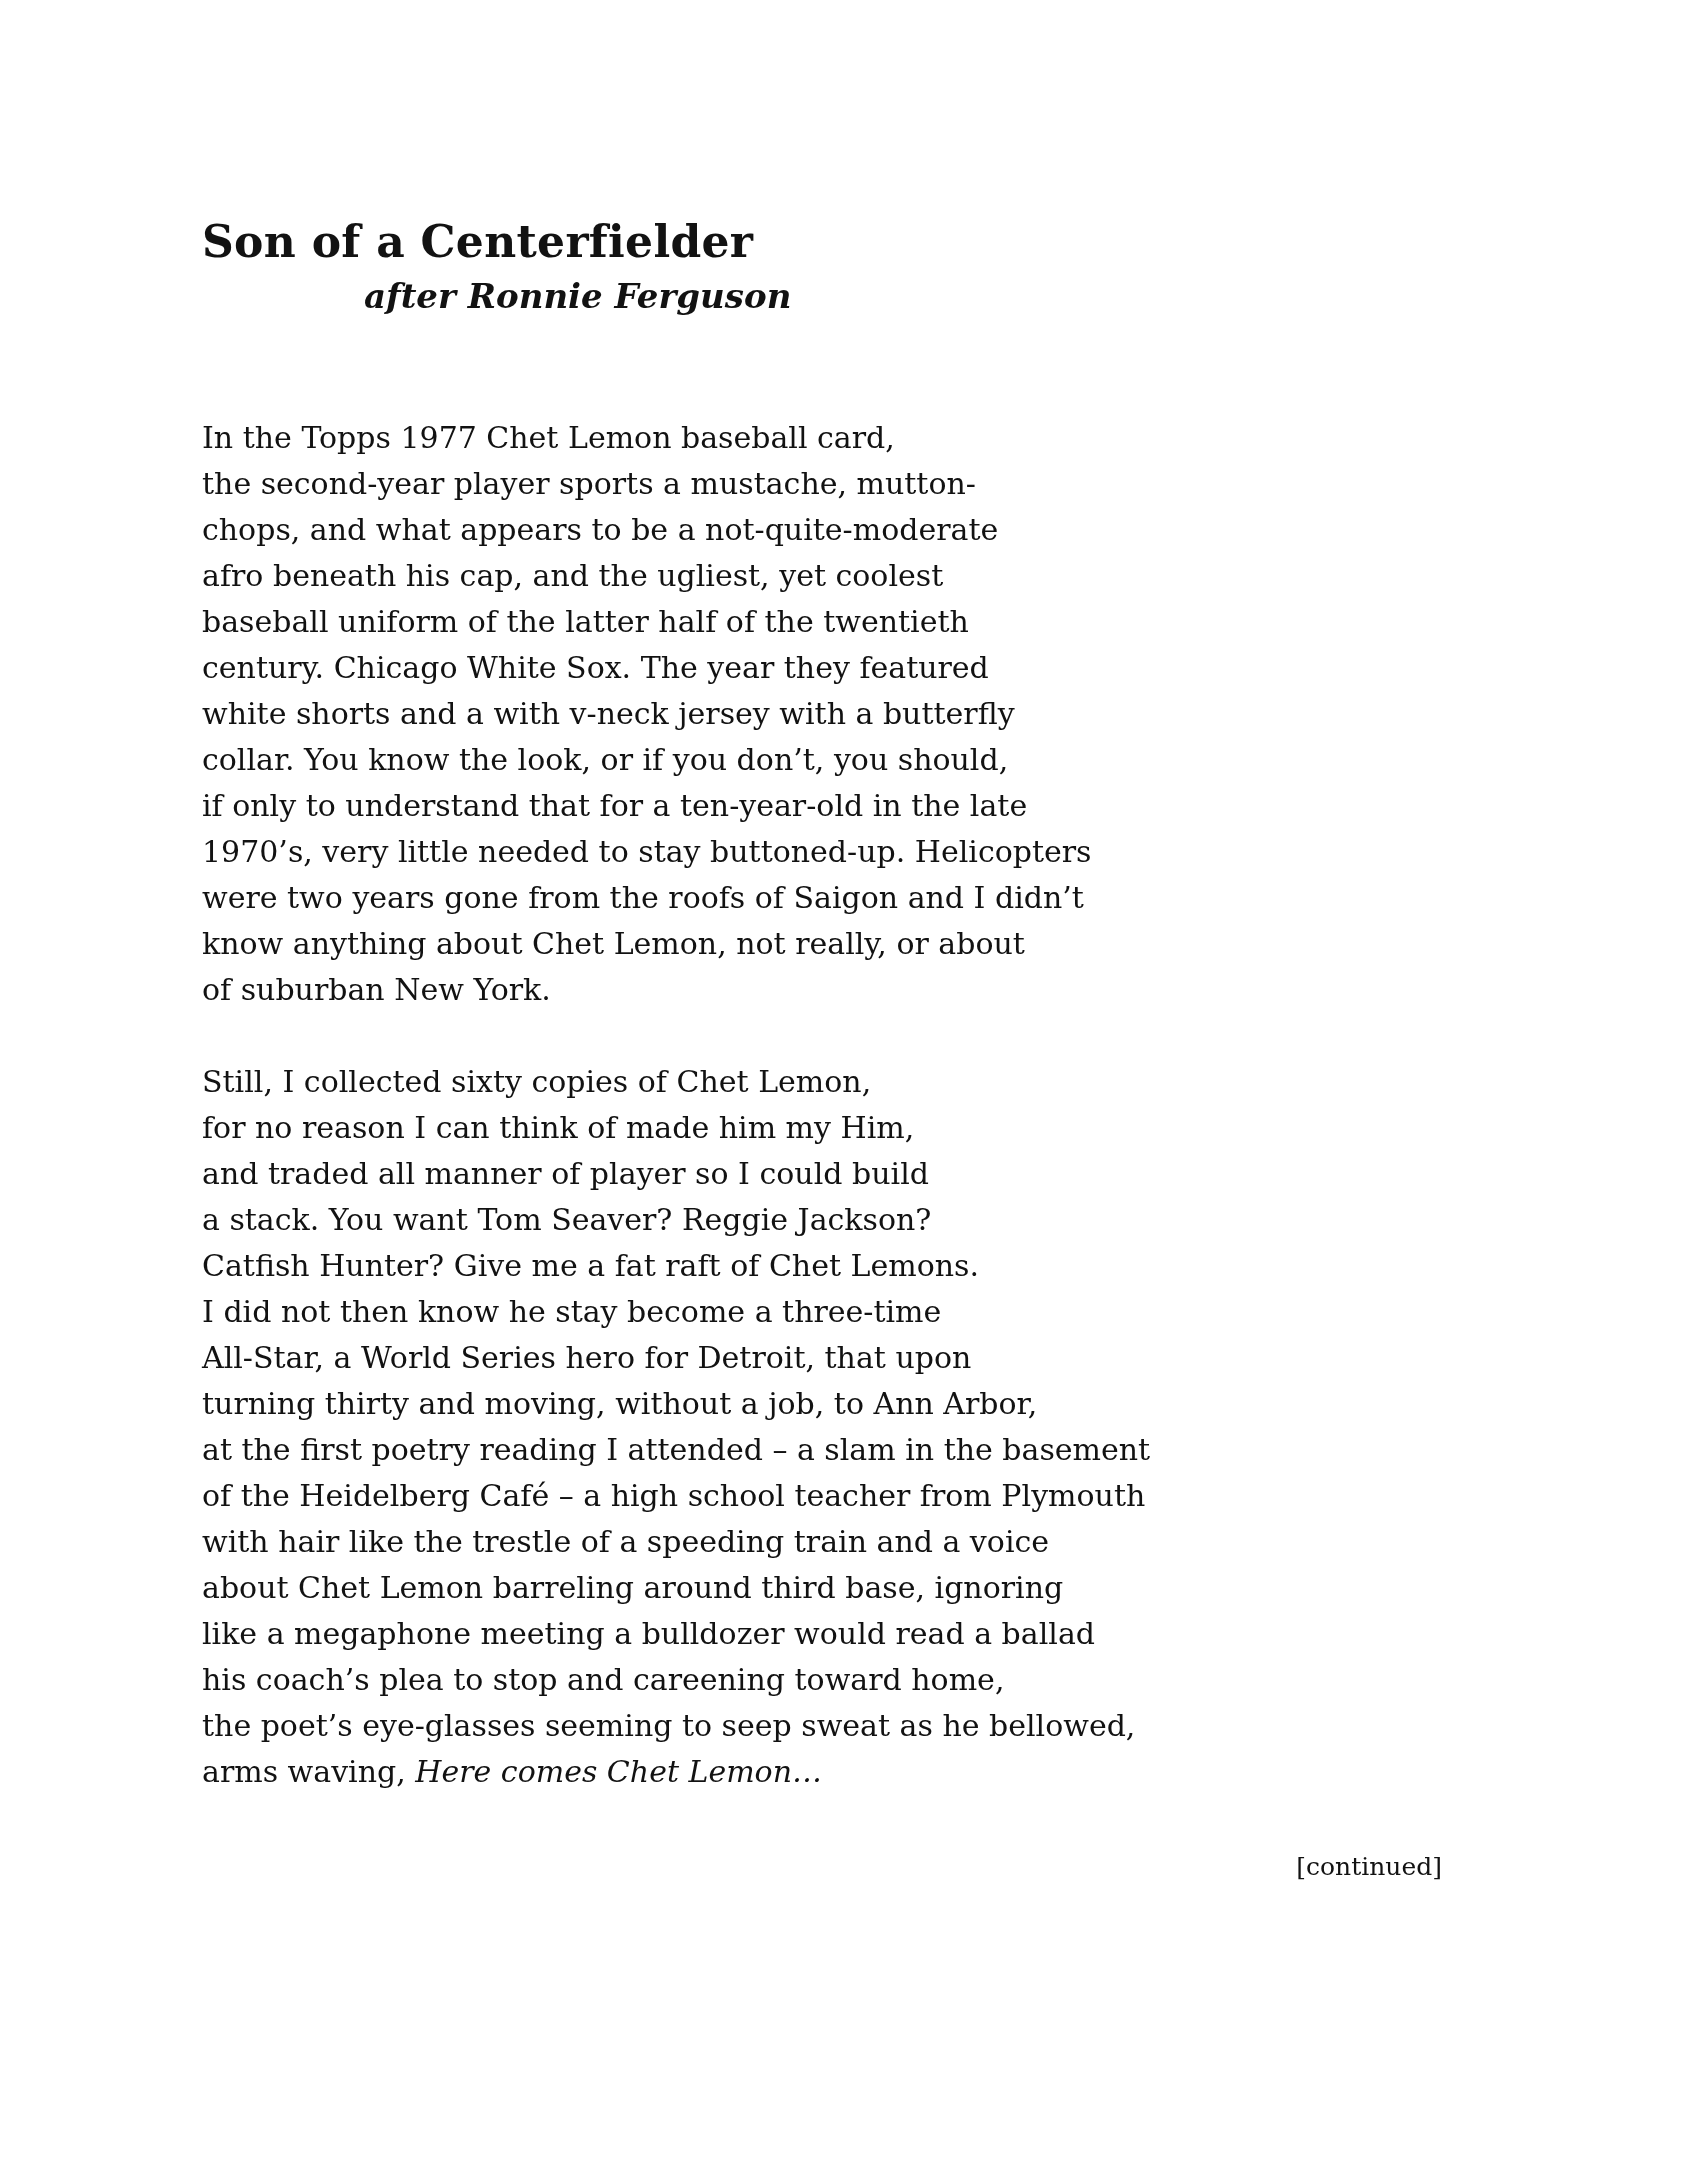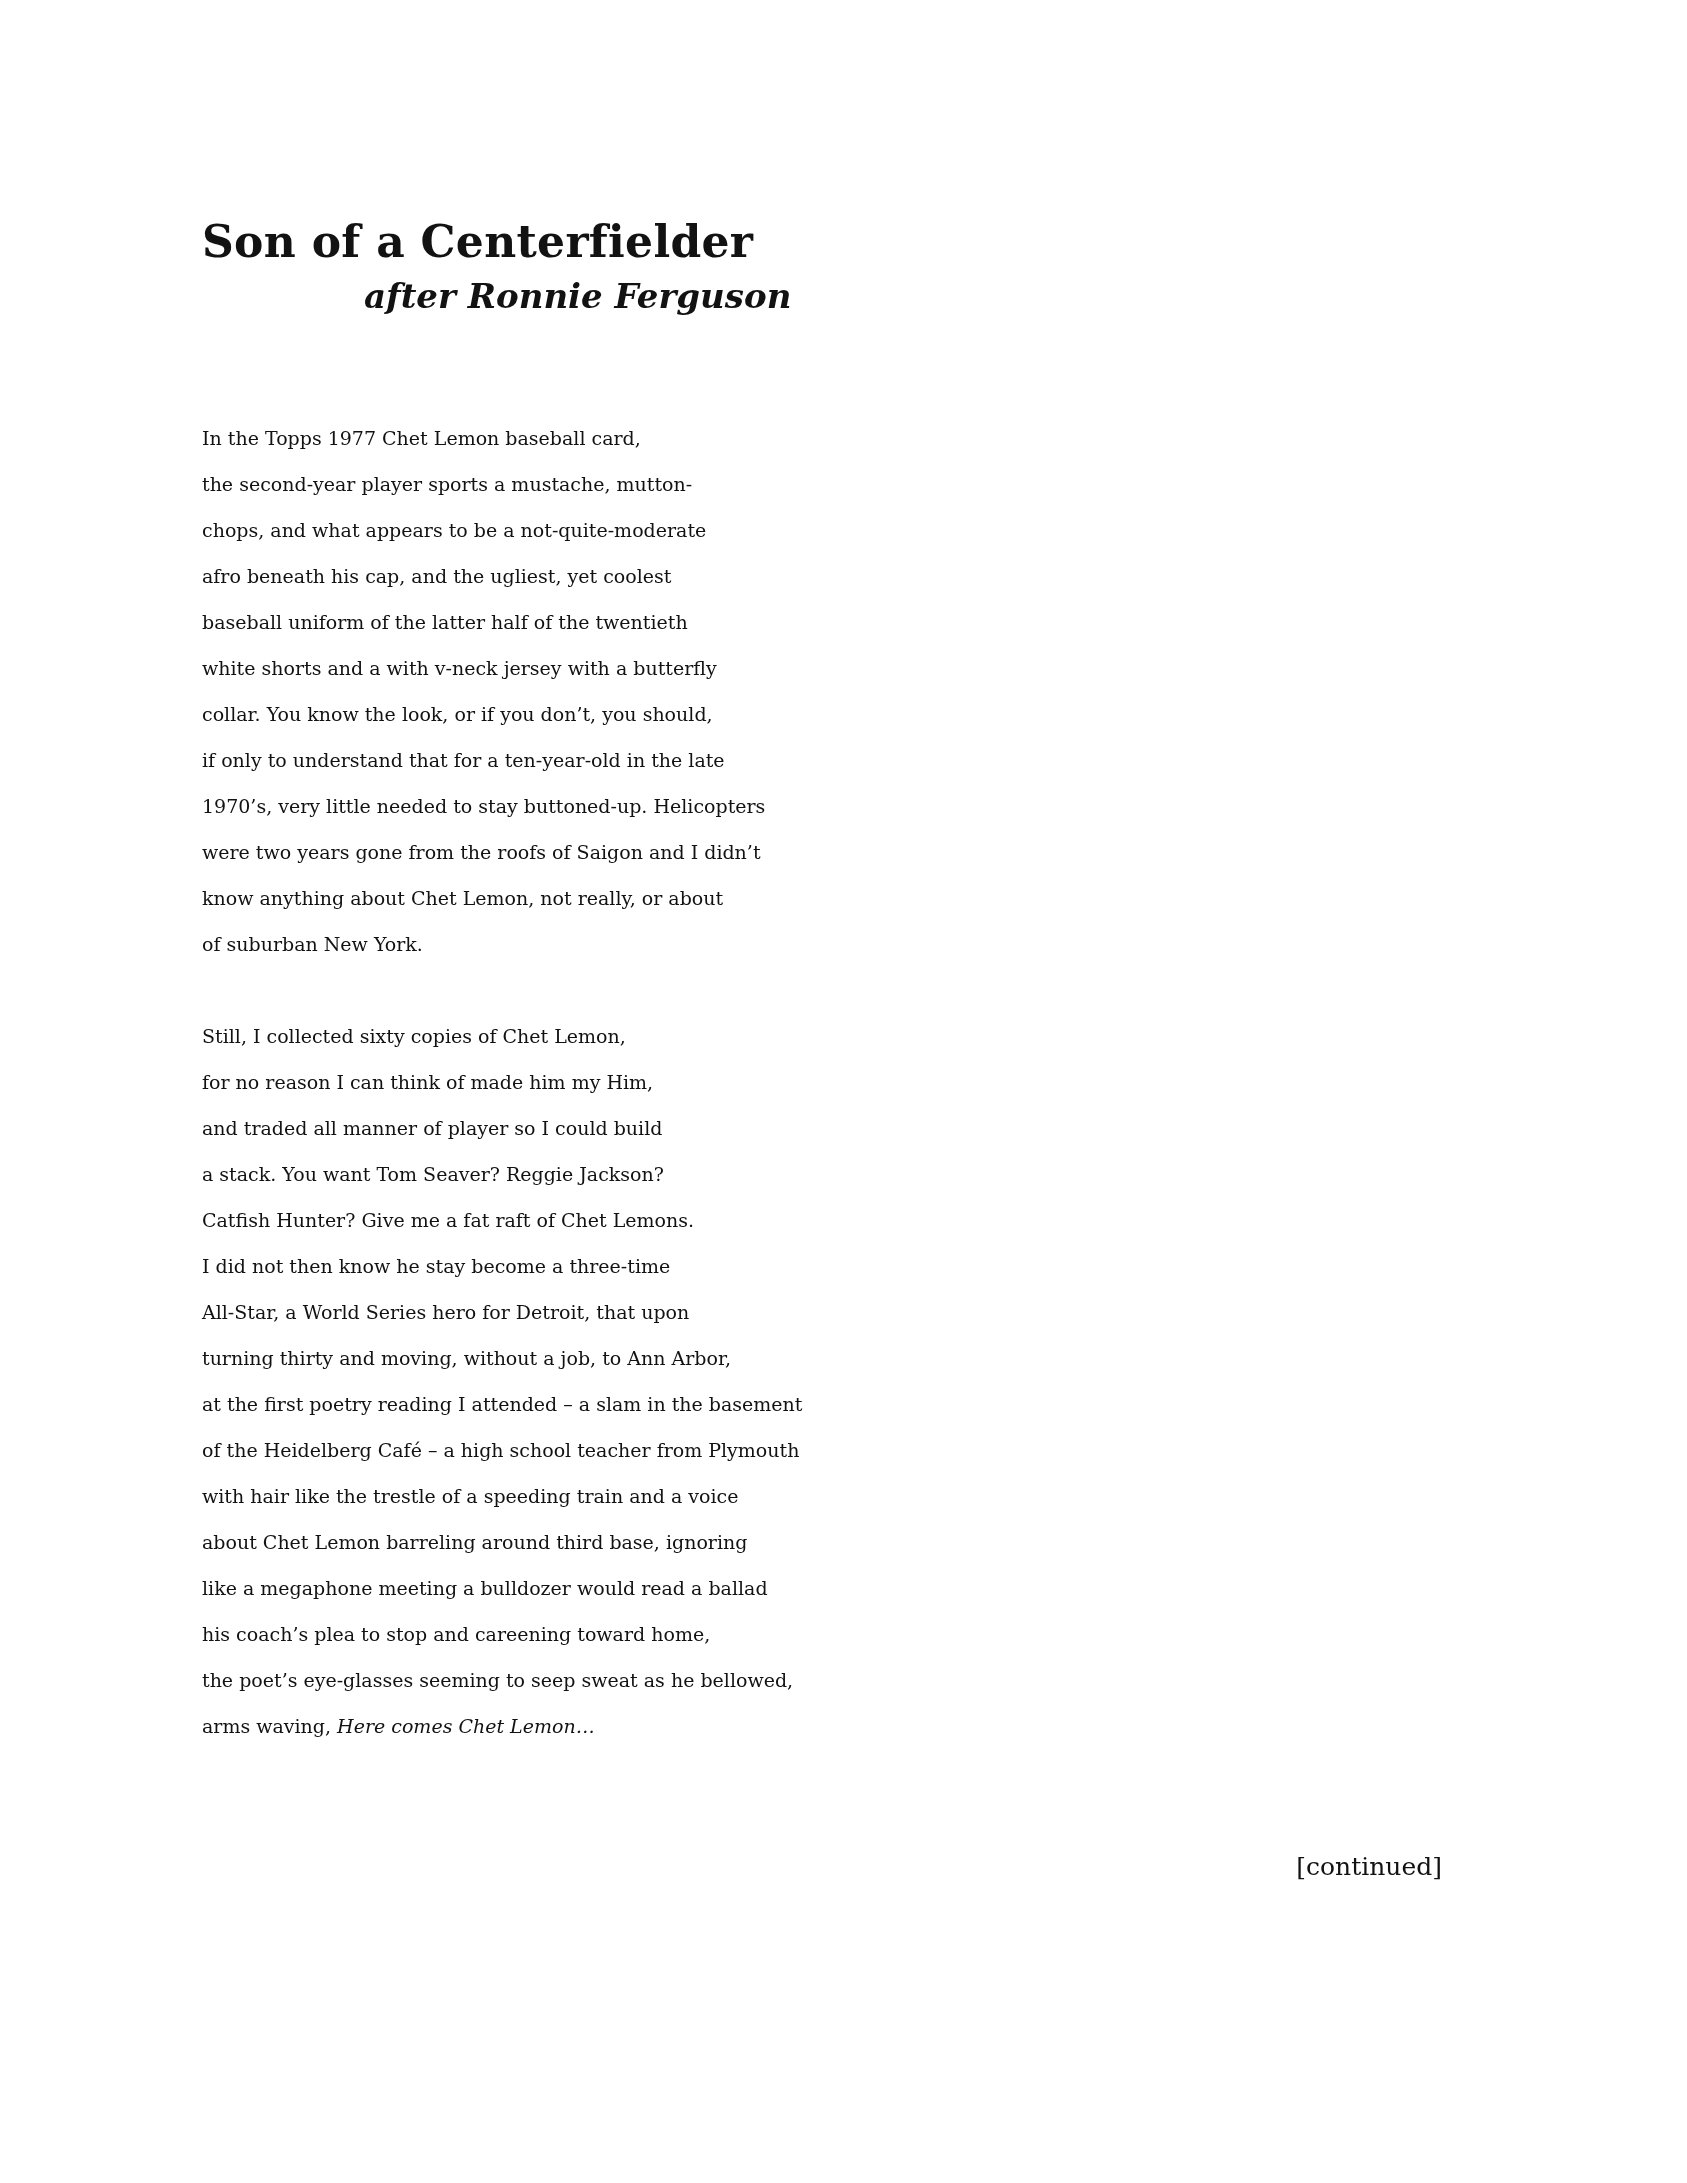--- a/index.html
+++ b/index.html
@@ -37,21 +37,21 @@
   }
   .poem-subtitle {
     font-size: 34px;
     font-weight: bold;
     font-style: italic;
     margin: 12px 0 0 162px;
     line-height: 1.1;
   }
   .poem-body {
     margin-top: 99px;
-    font-size: 19px;
+    font-size: 30px;
     line-height: 46px;
   }
   .stanza {
     margin: 0 0 46px 0;
   }
   .poem-line {
     margin: 0;
     white-space: nowrap;
   }
   .poem-line .it {
@@ -72,20 +72,21 @@
   <div class="text-block">
     <h1 class="poem-title">Son of a Centerfielder</h1>
     <h2 class="poem-subtitle">after Ronnie Ferguson</h2>
     <div class="poem-body" id="poem-body">
         <div class="stanza">
           <p class="poem-line">In the Topps 1977 Chet Lemon baseball card,</p>
           <p class="poem-line">the second-year player sports a mustache, mutton-</p>
           <p class="poem-line">chops, and what appears to be a not-quite-moderate</p>
           <p class="poem-line">afro beneath his cap, and the ugliest, yet coolest</p>
           <p class="poem-line">baseball uniform of the latter half of the twentieth</p>
+          <p class="poem-line">century. Chicago White Sox. The year they featured</p>
           <p class="poem-line">white shorts and a with v-neck jersey with a butterfly</p>
           <p class="poem-line">collar. You know the look, or if you don’t, you should,</p>
           <p class="poem-line">if only to understand that for a ten-year-old in the late</p>
           <p class="poem-line">1970’s, very little needed to stay buttoned-up. Helicopters</p>
           <p class="poem-line">were two years gone from the roofs of Saigon and I didn’t</p>
           <p class="poem-line">know anything about Chet Lemon, not really, or about</p>
           <p class="poem-line">of suburban New York.</p>
         </div>
         <div class="stanza">
           <p class="poem-line">Still, I collected sixty copies of Chet Lemon,</p>

